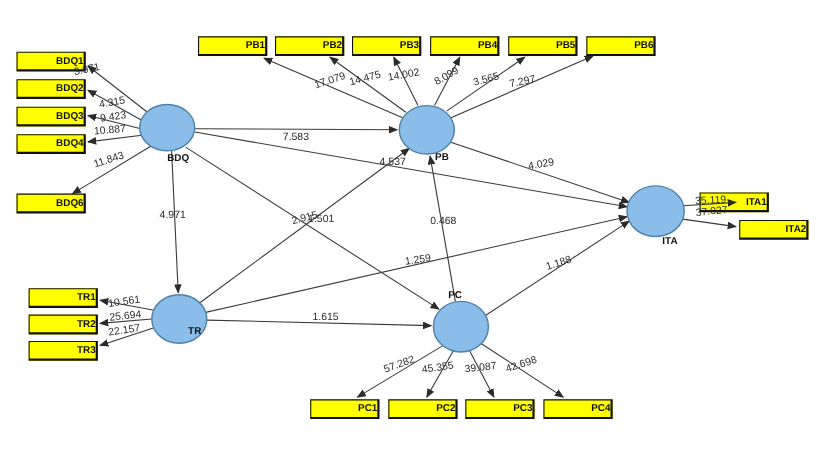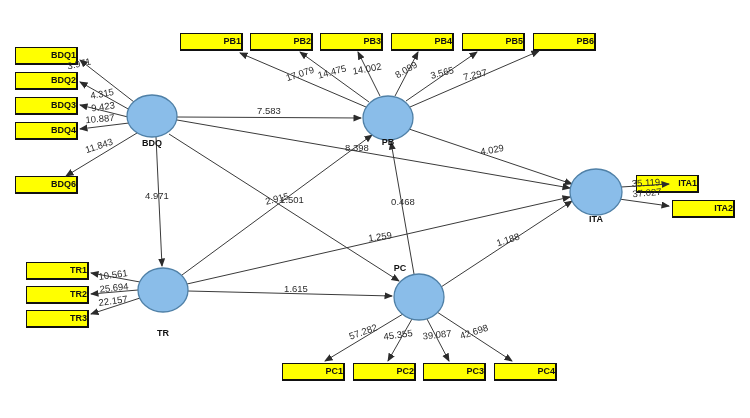--- a/index.html
+++ b/index.html
@@ -5,21 +5,21 @@
   html,body{margin:0;padding:0;background:#fff;}
   #canvas{position:relative;width:750px;height:418px;background:#fff;overflow:hidden;
           font-family:"Liberation Sans",sans-serif;}
   svg.layer{position:absolute;left:0;top:0;pointer-events:none;}
   svg.layer *{pointer-events:auto;}
   .box{position:absolute;width:60px;height:15px;background:#ffff00;
        border:1px solid #111;border-right-width:2px;border-bottom-width:2px;
        font-size:9px;font-weight:bold;color:#111;text-align:right;line-height:15px;z-index:1;}
   .num{position:absolute;width:46px;margin-left:-23px;text-align:center;
        font-size:9.5px;color:#2b2b2b;z-index:3;white-space:nowrap;}
-  .cname{position:absolute;width:40px;margin-left:-20px;text-align:center;
+  .cname{position:absolute;width:40px;margin-left:-20px;text-align:right;
        font-size:9px;font-weight:bold;color:#111;z-index:4;}
 </style>
 </head>
 <body>
 
 <div id="canvas">
 
   <div class="box" style="left:15px;top:47px">BDQ1</div>
   <div class="box" style="left:15px;top:72px">BDQ2</div>
   <div class="box" style="left:15px;top:97px">BDQ3</div>
@@ -89,21 +89,21 @@
       <ellipse cx="152" cy="116" rx="25" ry="21"></ellipse>
       <ellipse cx="388" cy="118" rx="25" ry="22"></ellipse>
       <ellipse cx="163" cy="290" rx="25" ry="22"></ellipse>
       <ellipse cx="419" cy="297" rx="25" ry="23"></ellipse>
       <ellipse cx="596" cy="192" rx="26" ry="23"></ellipse>
     </g>
   </svg>
 
   <div class="cname" style="left:152px;top:138px">BDQ</div>
   <div class="cname" style="left:388px;top:137px">PB</div>
-  <div class="cname" style="left:163px;top:328px">TR</div>
+  <div class="cname" style="left:163px;top:296px">TR</div>
   <div class="cname" style="left:400px;top:263px">PC</div>
   <div class="cname" style="left:596px;top:214px">ITA</div>
 
   <div class="num" style="left:79px;top:58px;transform:rotate(-12deg)">3.971</div>
   <div class="num" style="left:102px;top:88px;transform:rotate(-10deg)">4.315</div>
   <div class="num" style="left:103px;top:101px;transform:rotate(-8deg)">9.423</div>
   <div class="num" style="left:100px;top:113px;transform:rotate(-5deg)">10.887</div>
   <div class="num" style="left:99px;top:140px;transform:rotate(-18deg)">11.843</div>
 
   <div class="num" style="left:300px;top:68px;transform:rotate(-18deg)">17.079</div>
@@ -118,24 +118,24 @@
   <div class="num" style="left:113px;top:295px;transform:rotate(-8deg)">22.157</div>
 
   <div class="num" style="left:363px;top:326px;transform:rotate(-20deg)">57.282</div>
   <div class="num" style="left:398px;top:329px;transform:rotate(-8deg)">45.355</div>
   <div class="num" style="left:437px;top:329px;transform:rotate(-6deg)">39.087</div>
   <div class="num" style="left:474px;top:326px;transform:rotate(-18deg)">42.698</div>
 
   <div class="num" style="left:646px;top:177px;transform:rotate(-3deg)">35.119</div>
   <div class="num" style="left:647px;top:187px;transform:rotate(-5deg)">37.027</div>
 
-  <div class="num" style="left:269px;top:105px">7.583</div>
+  <div class="num" style="left:269px;top:119px">7.583</div>
   <div class="num" style="left:157px;top:190px">4.971</div>
   <div class="num" style="left:277px;top:193px;transform:rotate(-14deg)">2.915</div>
   <div class="num" style="left:292px;top:194px">1.501</div>
-  <div class="num" style="left:357px;top:142px">8.398</div>
+  <div class="num" style="left:357px;top:142px">4.537</div>
   <div class="num" style="left:296px;top:283px">1.615</div>
   <div class="num" style="left:380px;top:231px;transform:rotate(-8deg)">1.259</div>
   <div class="num" style="left:492px;top:144px;transform:rotate(-10deg)">4.029</div>
   <div class="num" style="left:403px;top:196px">0.468</div>
   <div class="num" style="left:508px;top:234px;transform:rotate(-18deg)">1.188</div>
 
 </div>
 
 </body></html>

